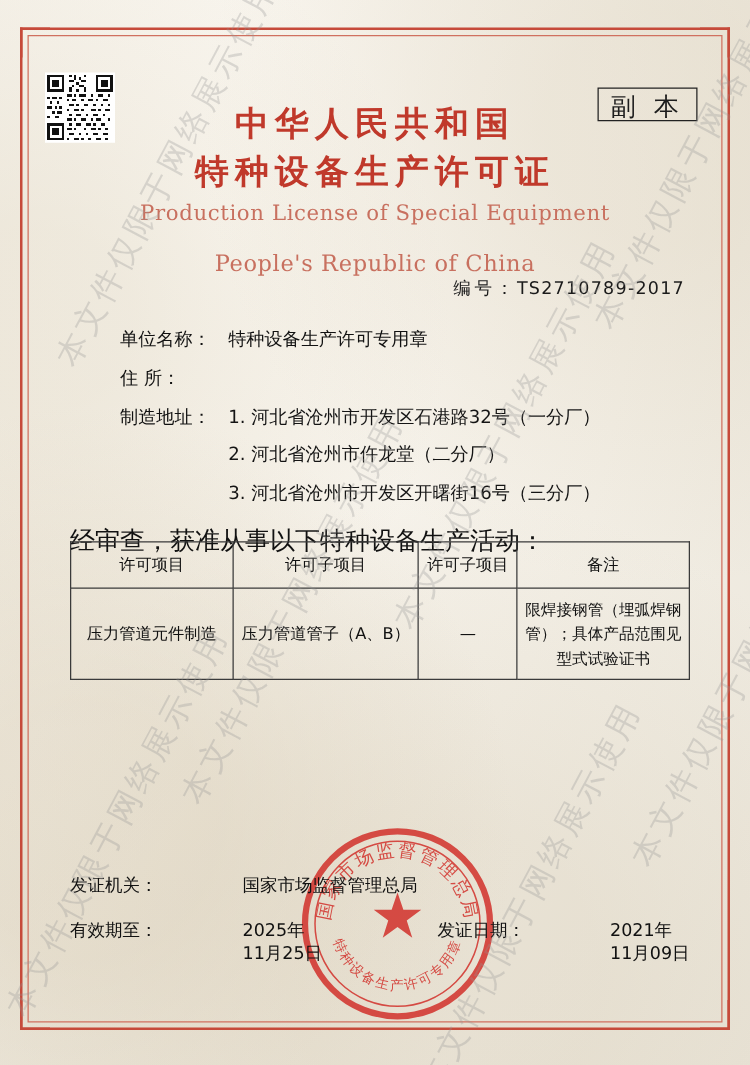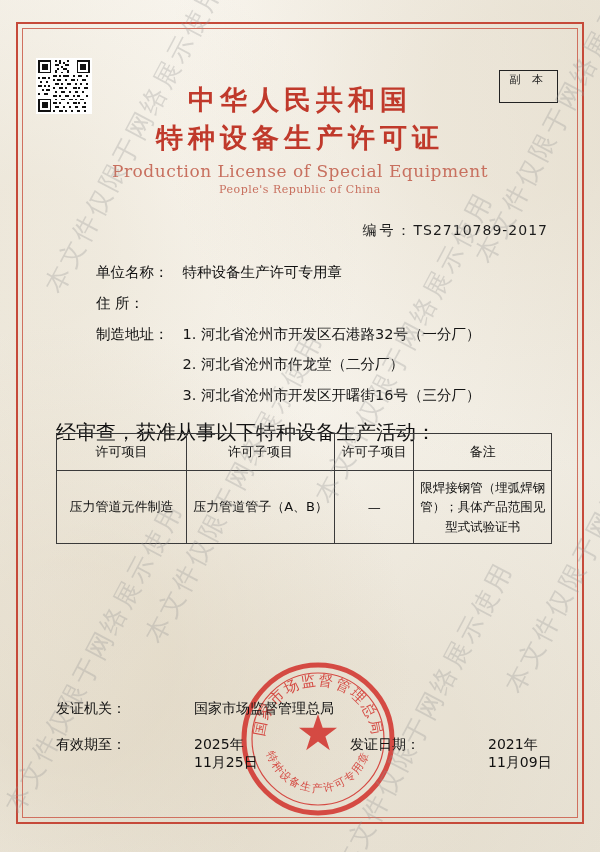--- a/index.html
+++ b/index.html
@@ -47,44 +47,44 @@
   .qr{
     position:absolute;left:36px;top:58px;width:56px;height:56px;
     background:#fff;
   }
   .qr svg{display:block;}
 
   
   .copy-box{
     position:absolute;right:42px;top:70px;
     border:1.5px solid #222;
-    padding:3px 10px 16px;
+    padding:3px 10px 0;
     font-family:"DejaVu Sans","Liberation Sans",sans-serif;
-    font-size:11px;letter-spacing:4px;color:#1d1d1d;
+    font-size:20px;letter-spacing:4px;color:#1d1d1d;
     line-height:1.1;
   }
 
   
   .title-zone{position:absolute;left:0;right:0;top:84px;text-align:center;}
   .t-cn1{
     font-size:27px;font-weight:bold;color:#c0392b;letter-spacing:5px;
     line-height:1.35;
     font-family:Liberation Mono, monospace;
   }
   .t-cn2{
     font-size:27px;font-weight:bold;color:#c0392b;letter-spacing:5px;
     line-height:1.35;
   }
   .t-en1{
     font-family:"DejaVu Serif","Liberation Serif",serif;
     font-size:17px;color:#c8705f;letter-spacing:.5px;margin-top:4px;
   }
   .t-en2{
     font-family:"DejaVu Serif","Liberation Serif",serif;
-    font-size:11px;color:#c8705f;letter-spacing:.5px;margin-top:2px;
+    font-size:18px;color:#c8705f;letter-spacing:.5px;margin-top:20px;
   }
 
   
   .doc-no{
     position:absolute;right:52px;top:222px;
     font-size:14px;color:#1b1b1b;letter-spacing:1px;
   }
   .doc-no .lbl{letter-spacing:3px;}
 
   

